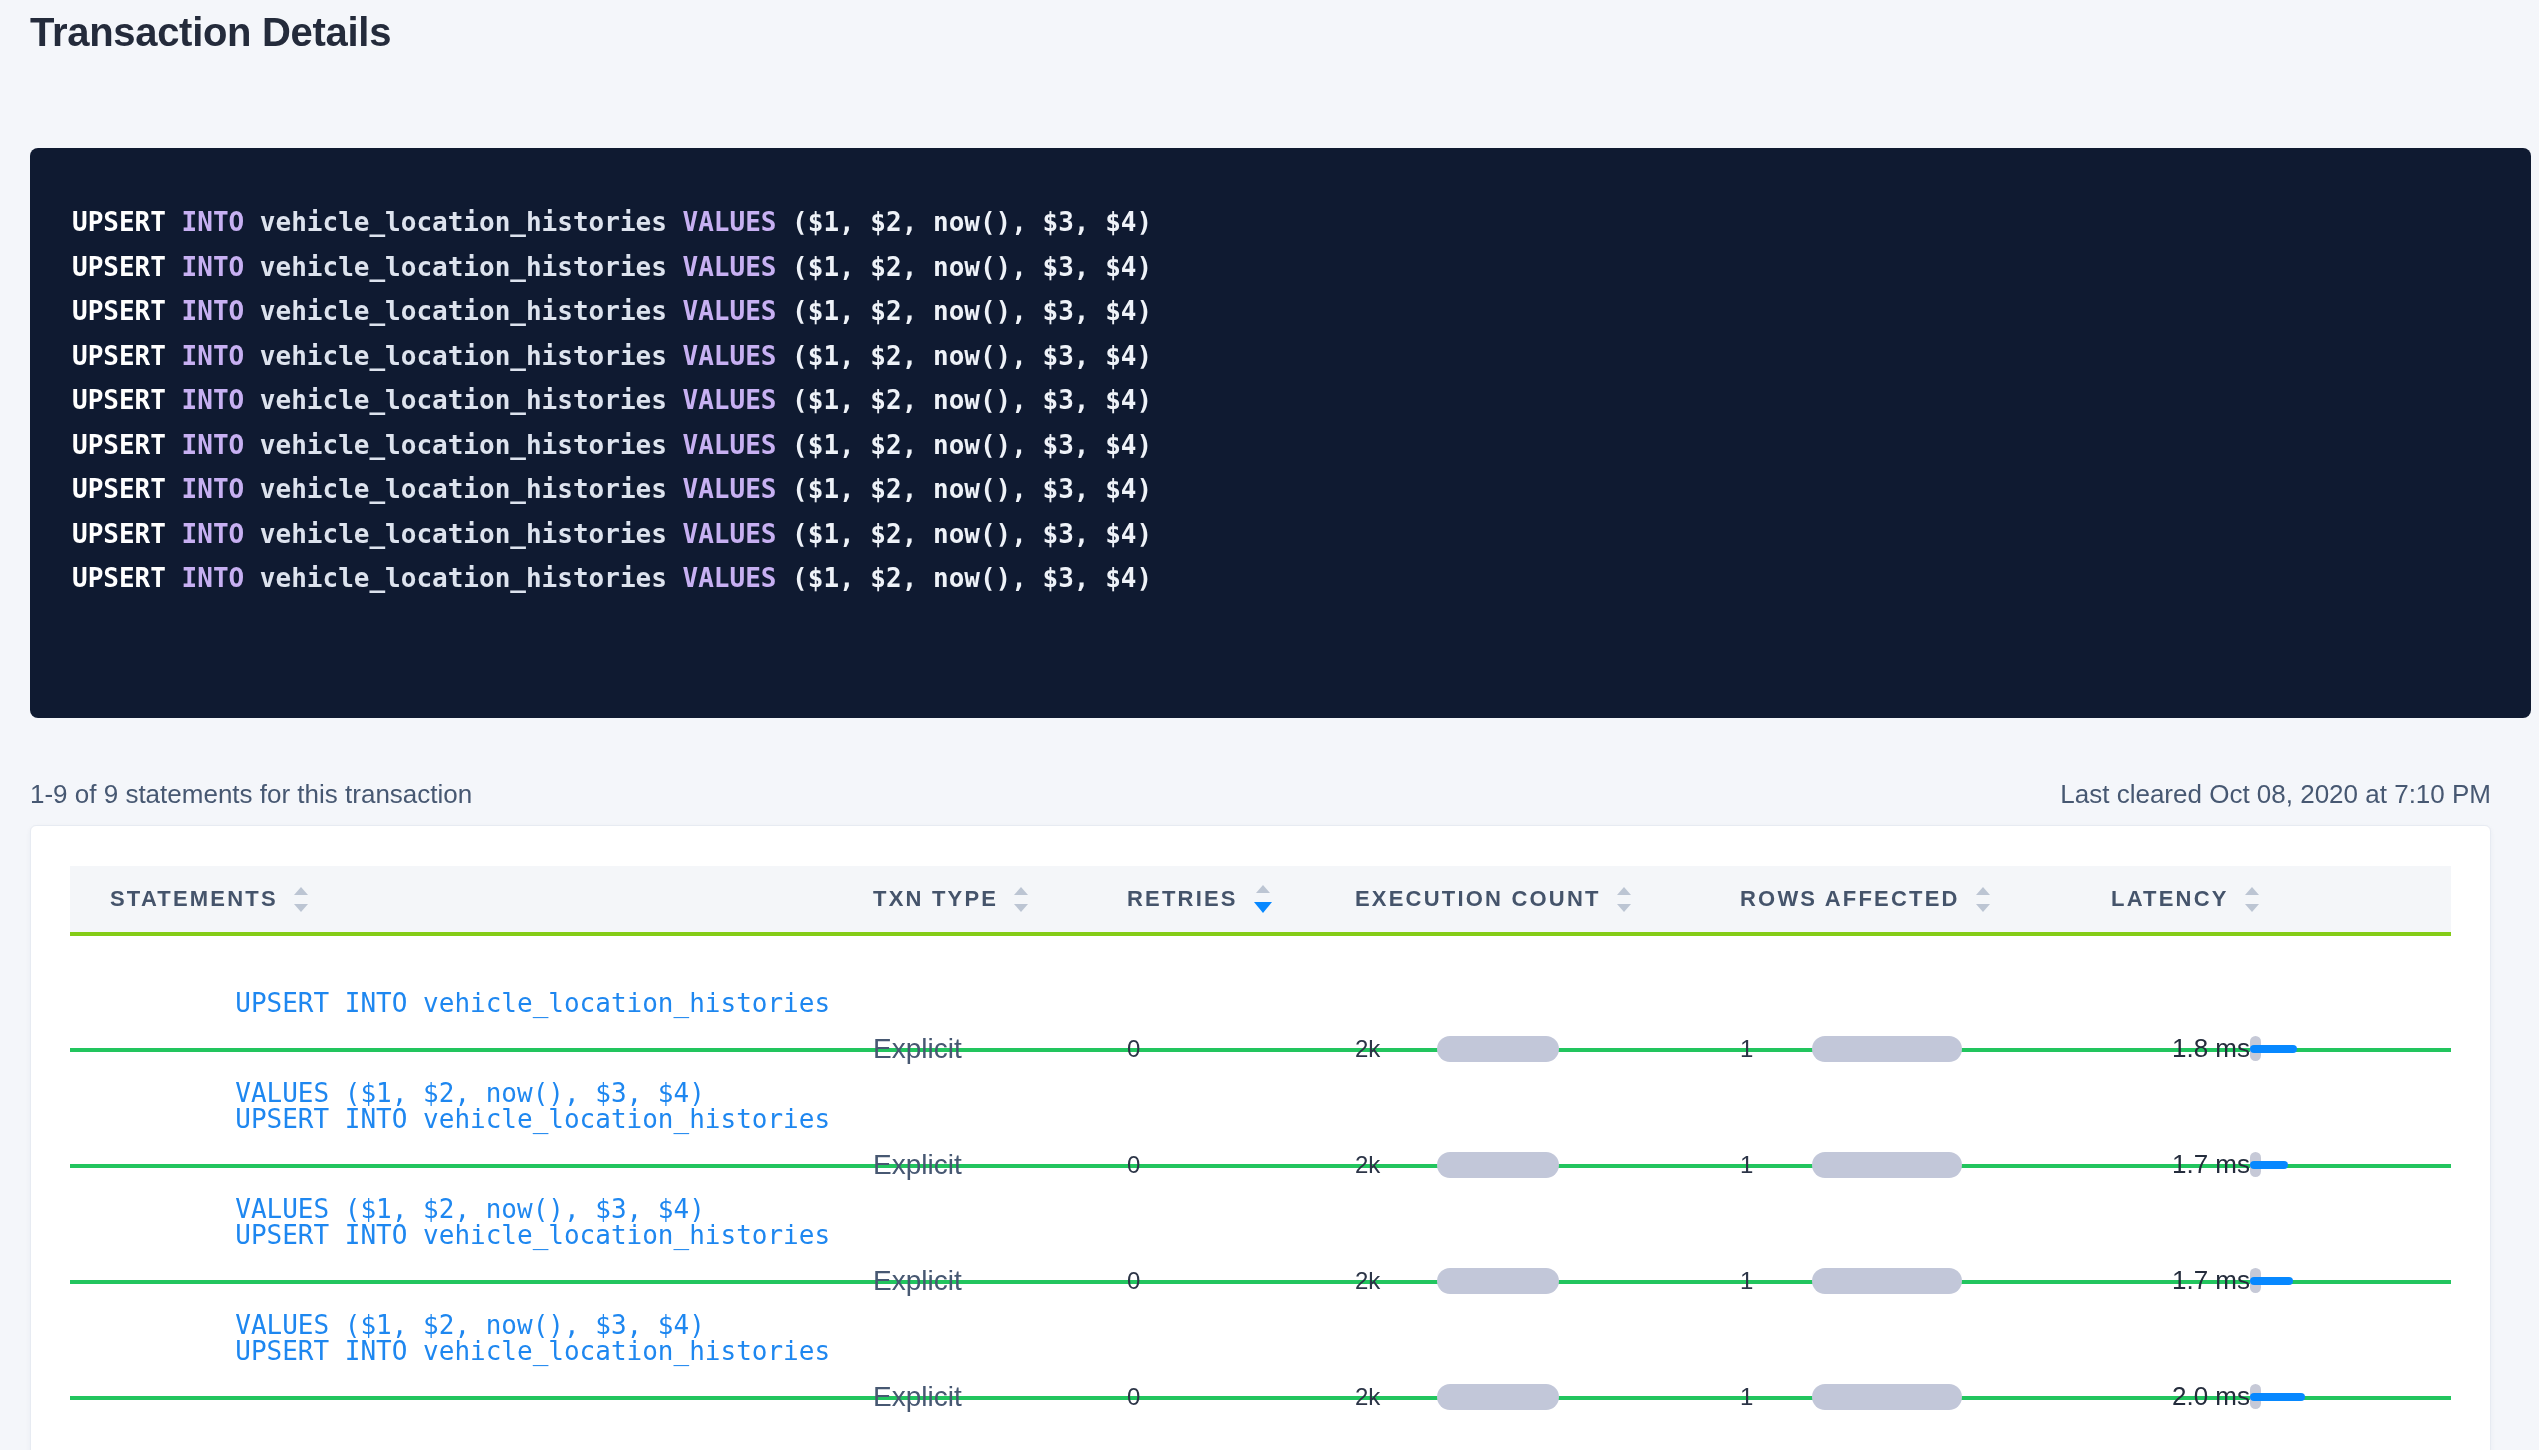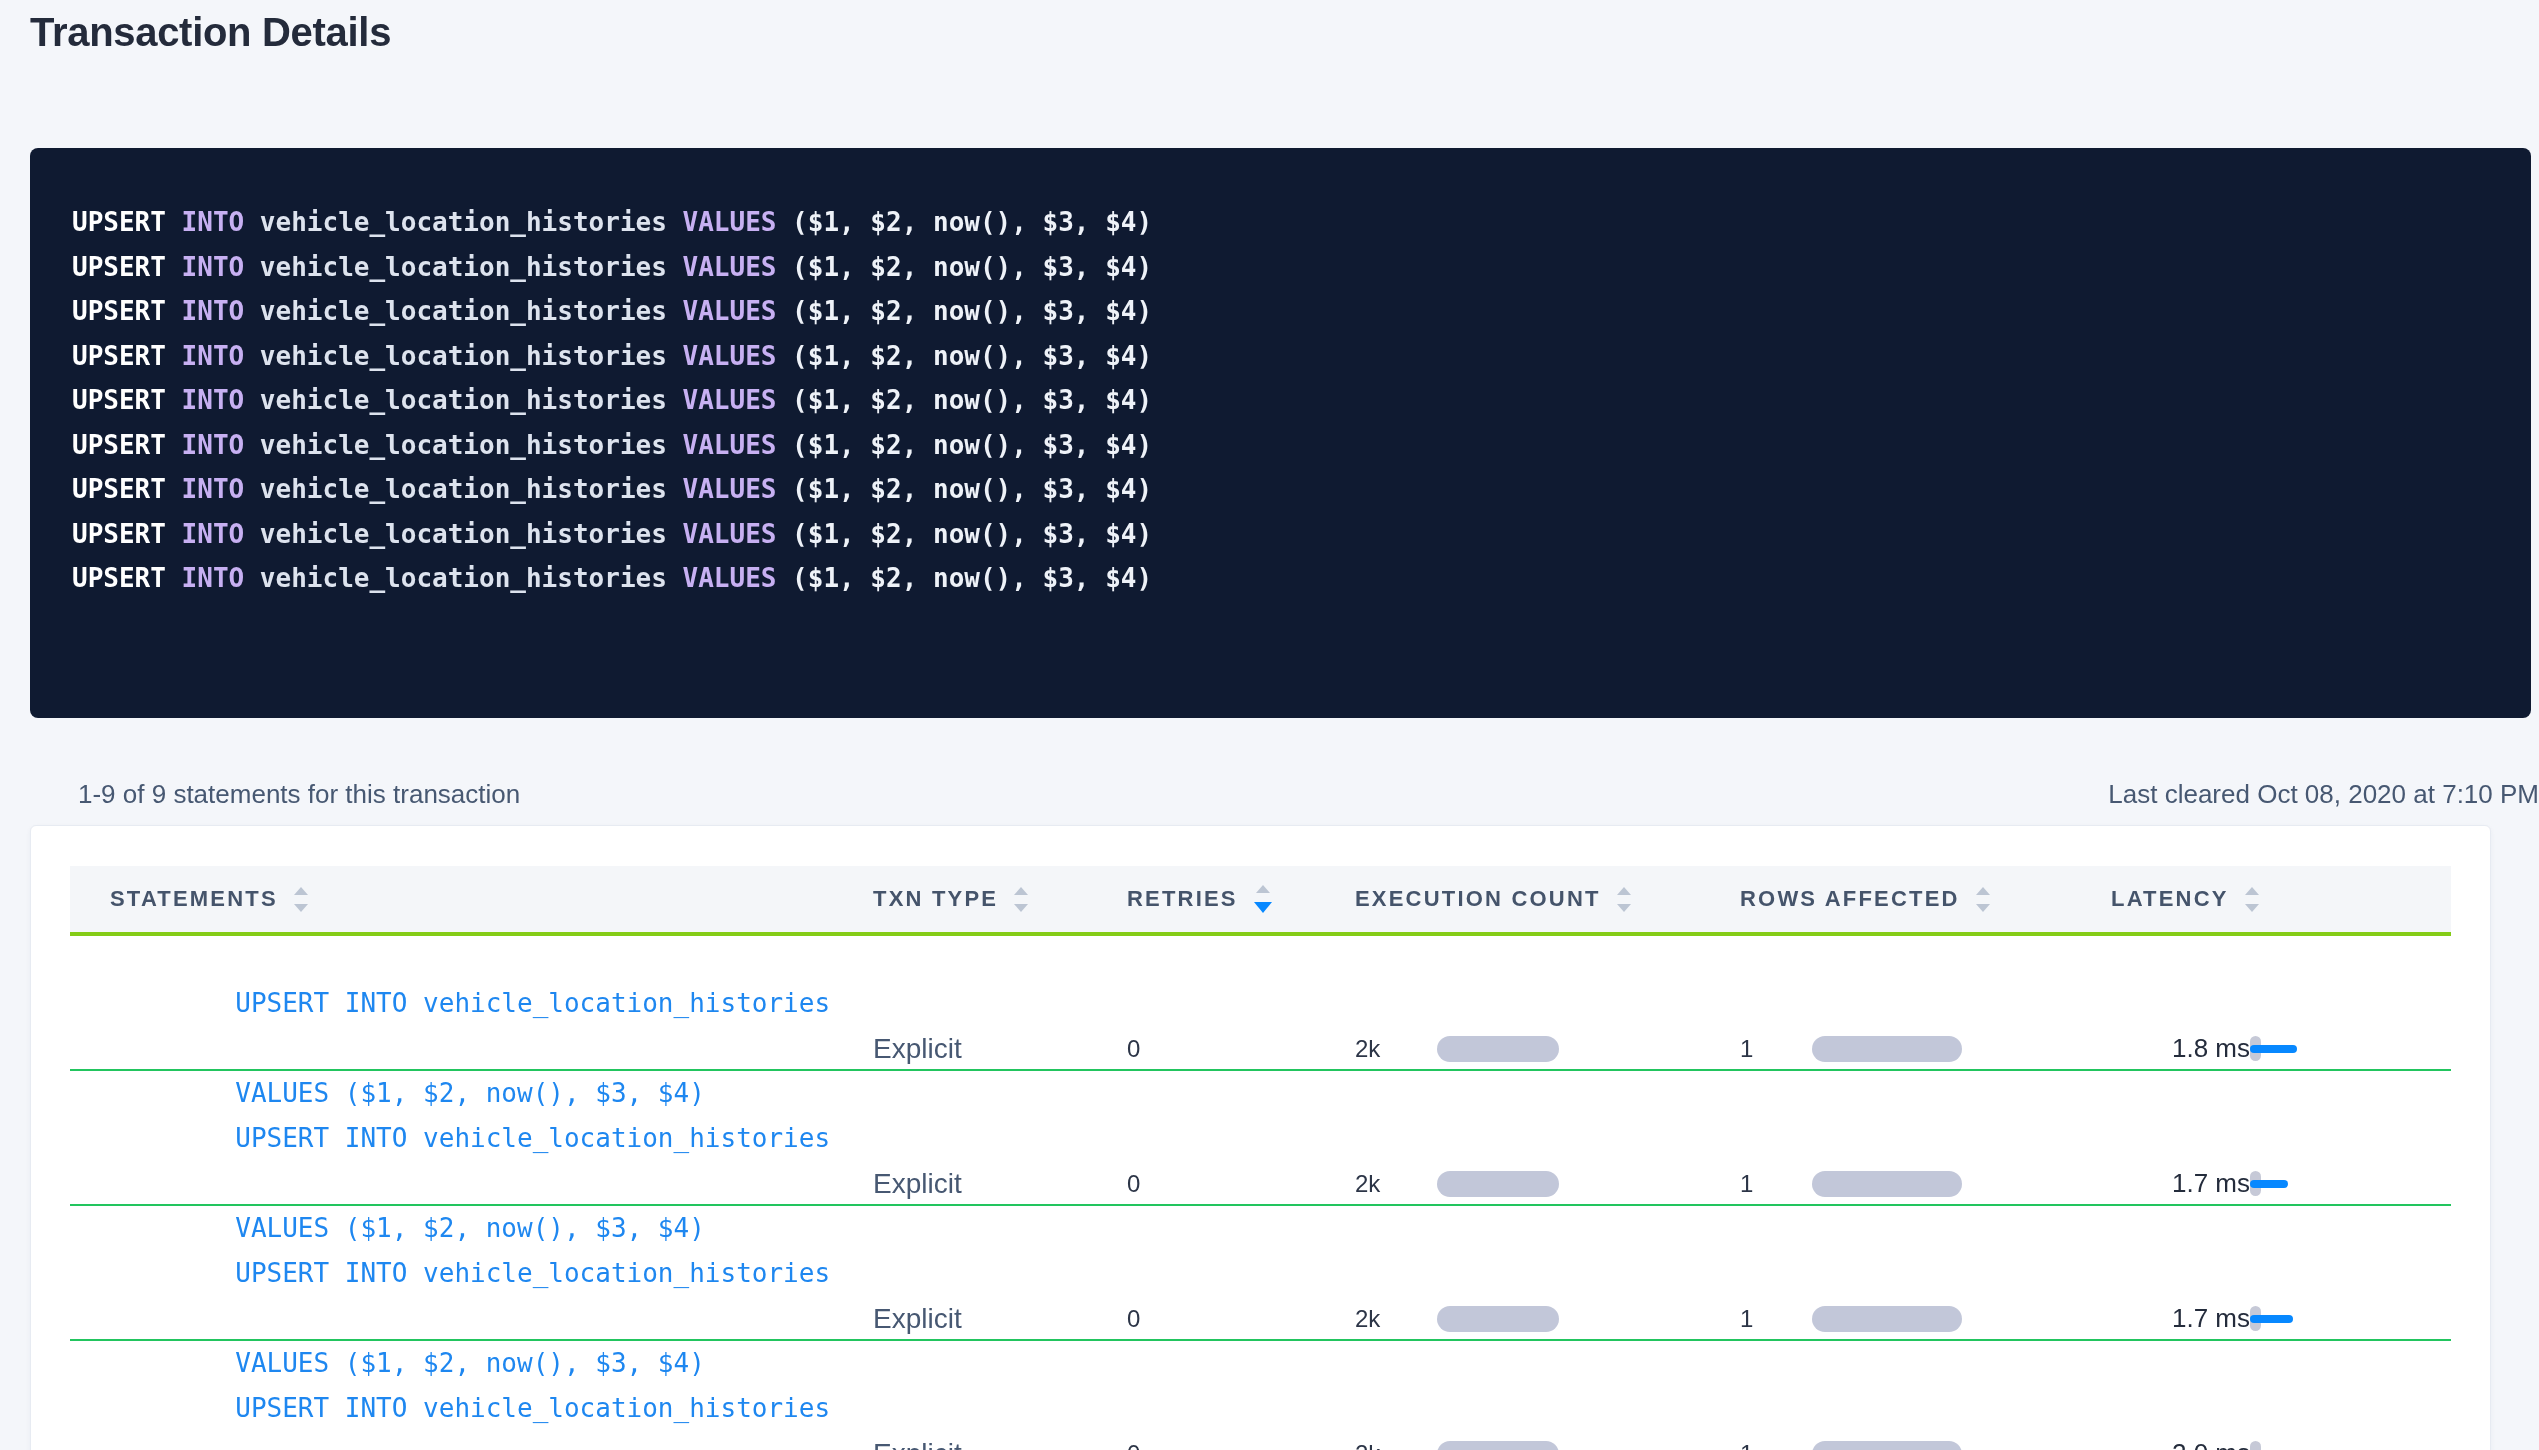--- a/index.html
+++ b/index.html
@@ -30,21 +30,21 @@
   }
   .tok-kw   { color:#ffffff; font-weight:bold; }
   .tok-kw2  { color:#c7b0f2; font-weight:bold; }
   .tok-id   { color:#dde3ee; font-weight:bold; }
   .tok-rest { color:#eef2f8; font-weight:bold; }
 
   
   .summary-bar {
     position:absolute; left:30px; top:772px; width:2461px; height:44px;
     display:flex; justify-content:space-between; align-items:center;
-    font-size:26px; color:#475872;margin-left:48px;
+    font-size:26px; color:#475872;
   }
 
   
   .table-card {
     position:absolute; left:30px; top:825px;
     width:2461px; height:760px;
     background:#ffffff;
     border:1px solid #e7ebf2; border-radius:6px;
     box-shadow:0 2px 5px rgba(40,60,90,0.05);
     padding:40px 39px 0 39px;
@@ -64,21 +64,21 @@
     color:#45546b; text-transform:uppercase;
     cursor:pointer;
   }
   .th .label { white-space:nowrap; }
   .sorter { display:inline-flex; flex-direction:column; align-items:center;
             margin-left:16px; gap:9px; }
   .tri-up   { width:0; height:0; border-left:7px solid transparent; border-right:7px solid transparent; border-bottom:8px solid #bcc5d3; }
   .tri-down { width:0; height:0; border-left:7px solid transparent; border-right:7px solid transparent; border-top:8px solid #bcc5d3; }
   .sorter.desc .tri-down { border-left-width:9px; border-right-width:9px; border-top:11px solid #0788ff; }
 
-  .tr { height:135px; border-bottom:2px solid #22c55e; }
+  .tr { height:116px; border-bottom:4px solid #22c55e; }
 
   
   .c0 { padding-left:40px; }
   .c1 { padding-left:13px; }
   .c2 { padding-left:12px; }
   .c3 { padding-left:10px; }
   .c4 { padding-left:10px; }
   .c5 { padding-left:11px;text-align:right; }
 
   .stmt-link {

